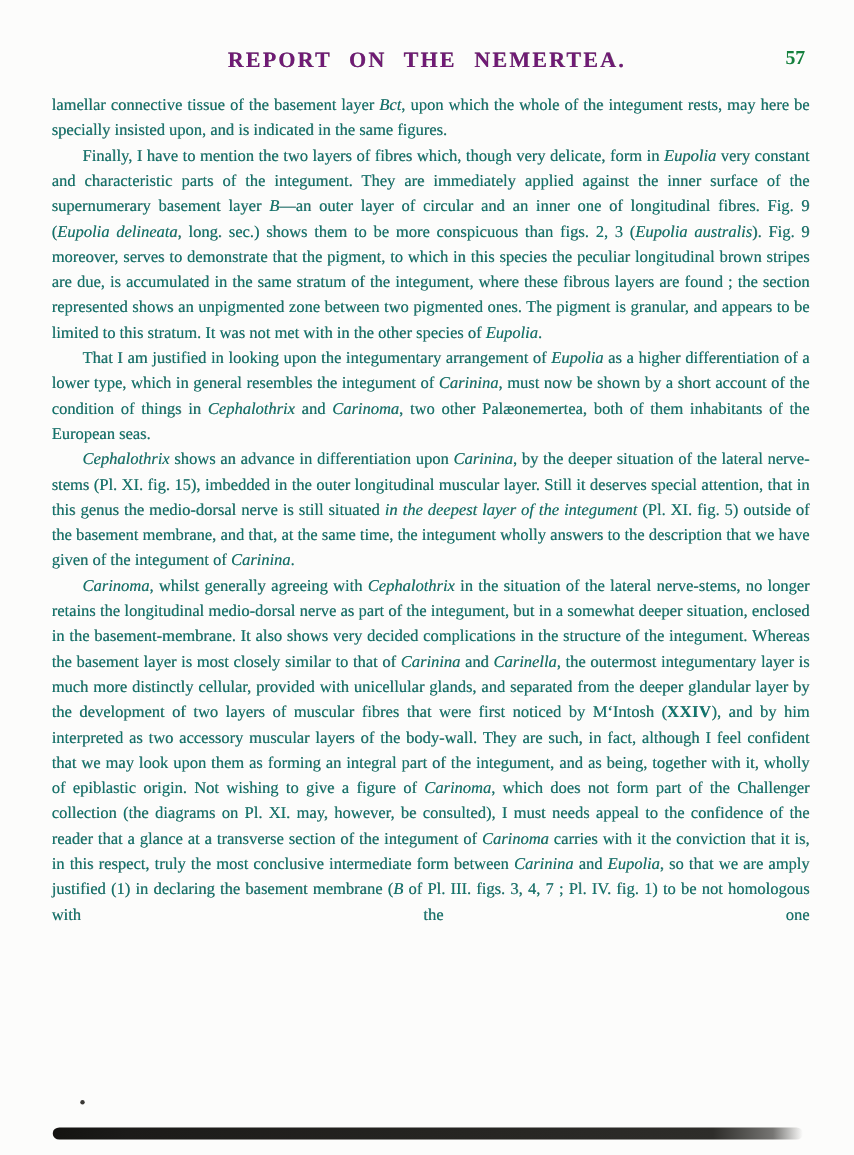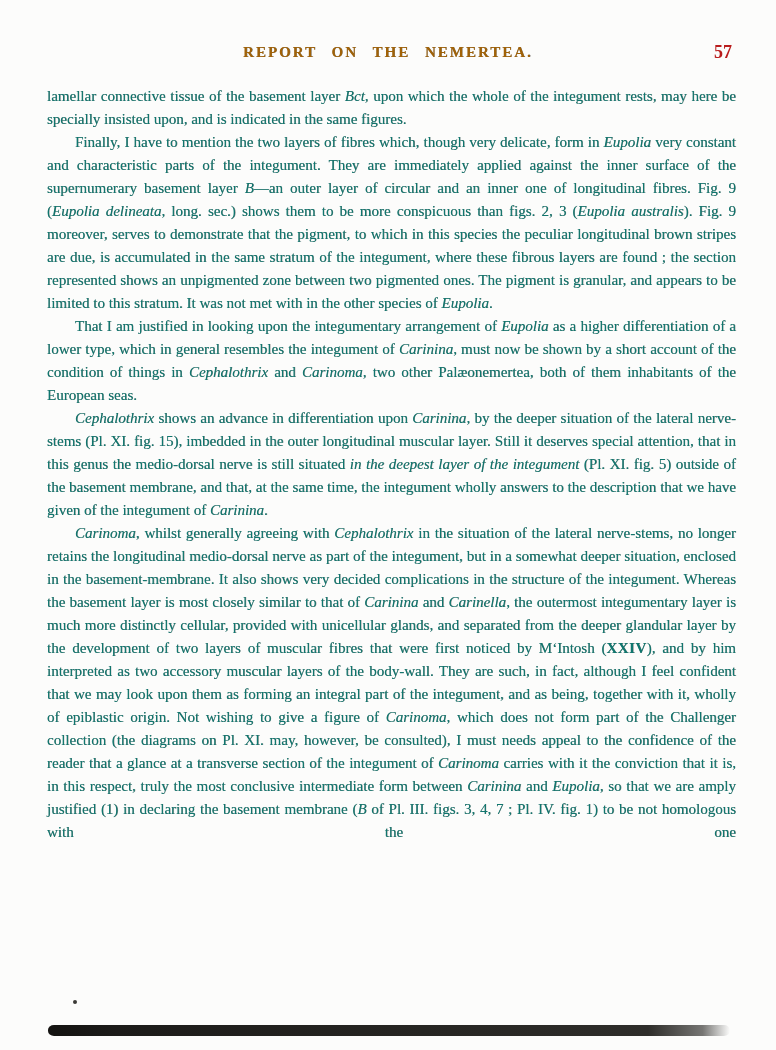--- a/index.html
+++ b/index.html
@@ -22,34 +22,34 @@
     top: 44px;
     left: 0;
     width: 100%;
     height: 24px;
   }
   .running-title {
     position: absolute;
     left: 0;
     width: 100%;
     text-align: center;
-    font-size: 15px;
+    font-size: 20px;
     font-weight: 700;
     letter-spacing: 2px;
     word-spacing: 9px;
-    color: #a16207;
+    color: #701a75;
     text-shadow: 0.3px 0 0 rgba(25,24,22,0.55);
   }
   .page-number {
     position: absolute;
     right: 44px;
     top: -2px;
     font-size: 18px;
     font-weight: 700;
-    color: #b91c1c;
+    color: #15803d;
   }
   .text-block {
     position: absolute;
     top: 85px;
     left: 47px;
     width: 689px;
     font-size: 15px;
     line-height: 23px;
     text-align: justify;
     color: #0f766e;

